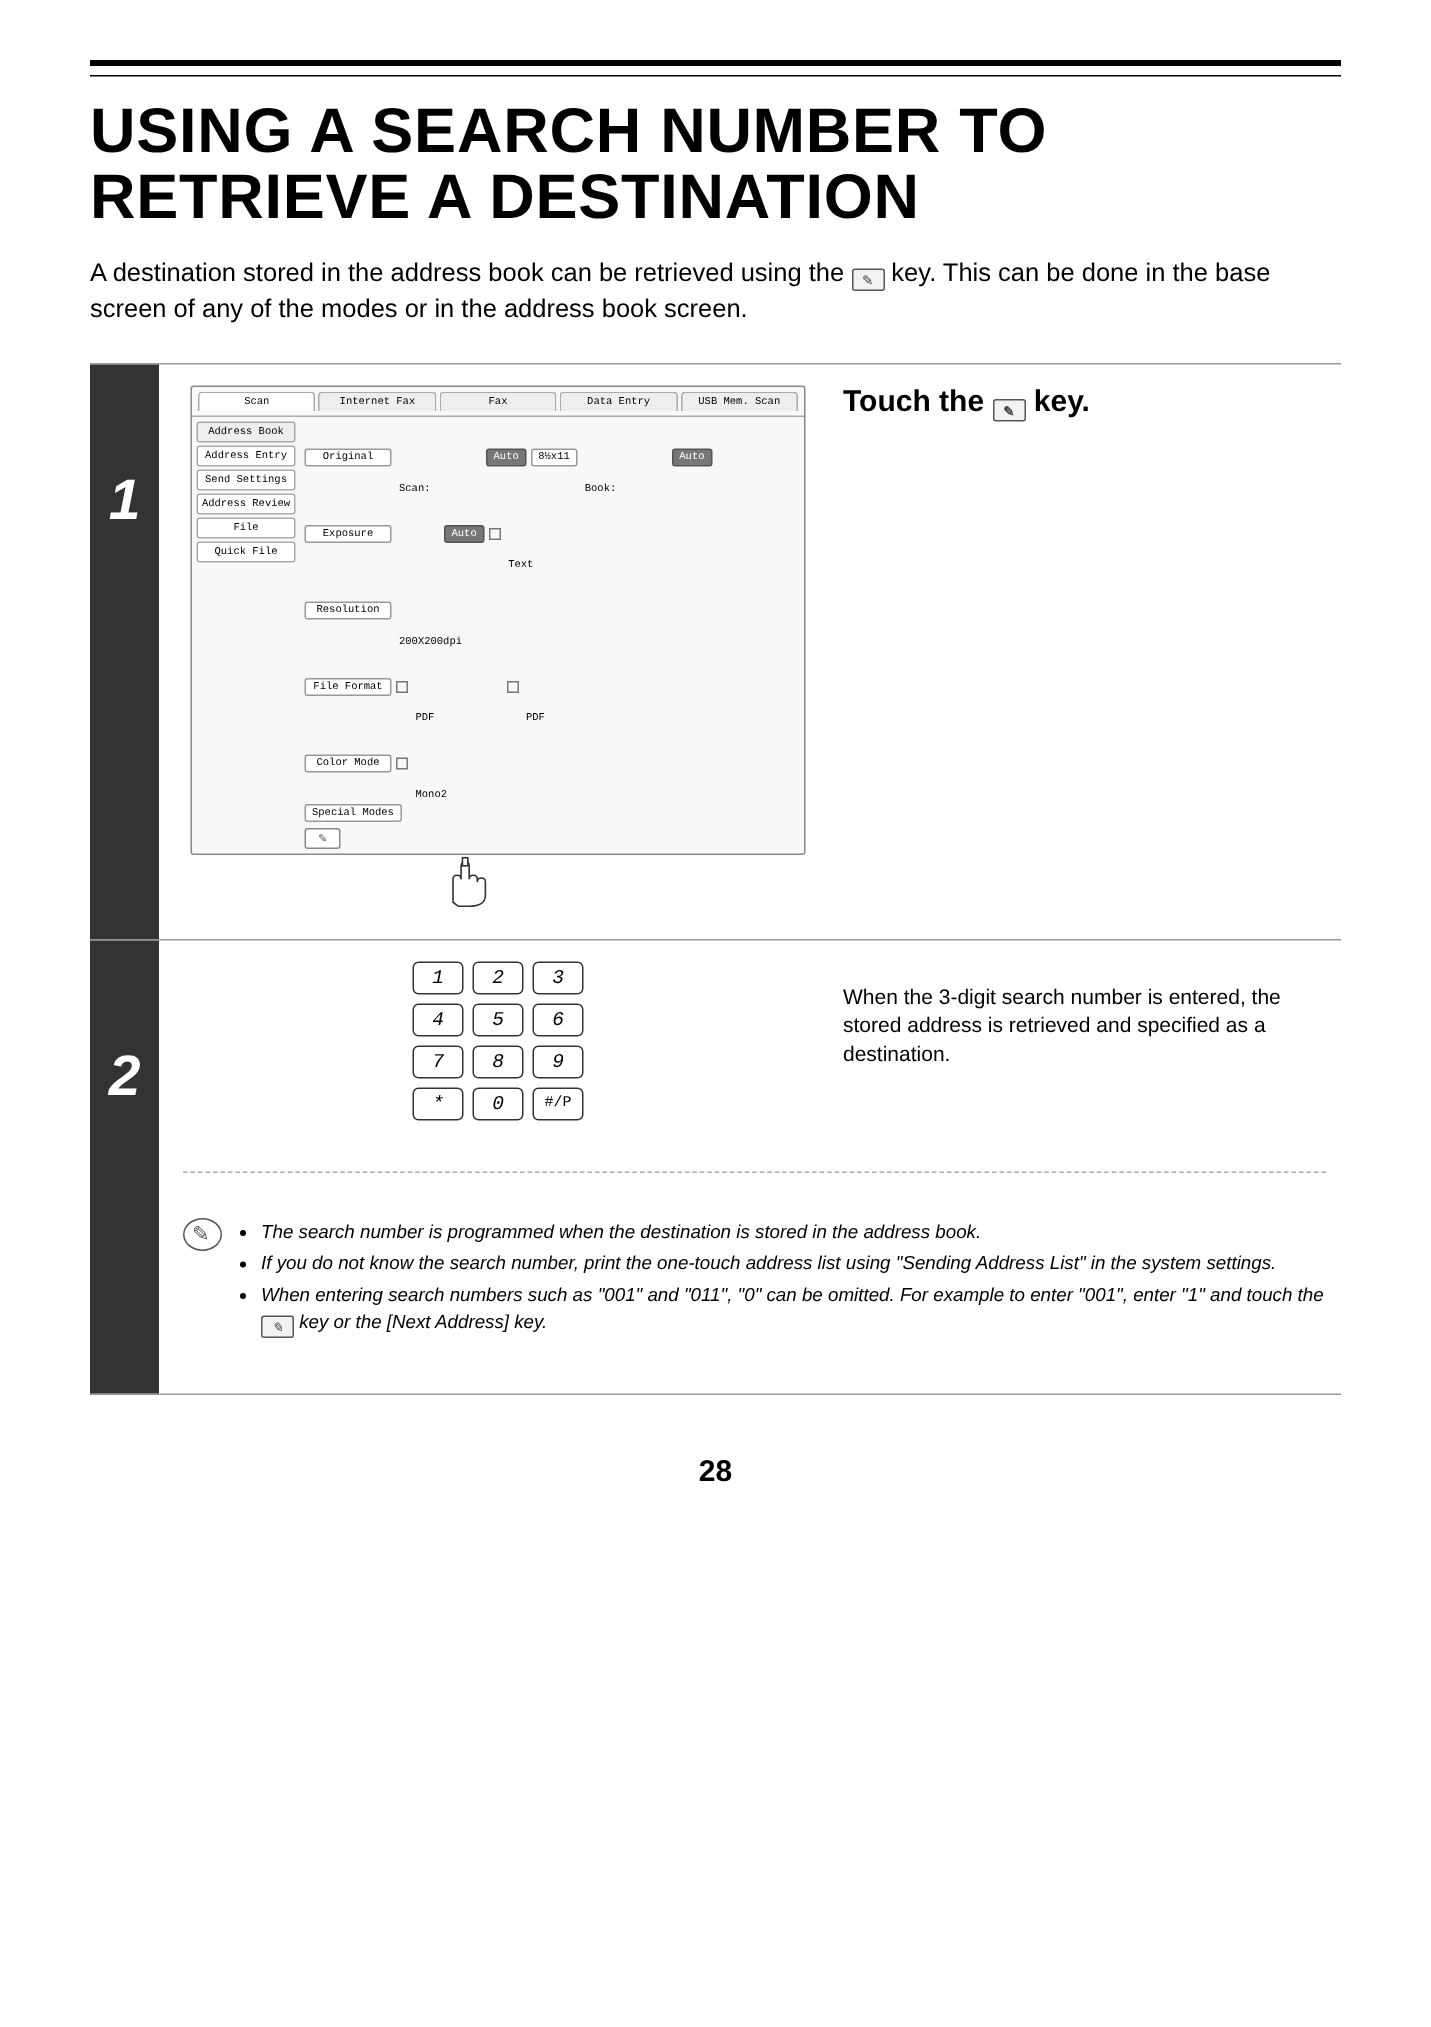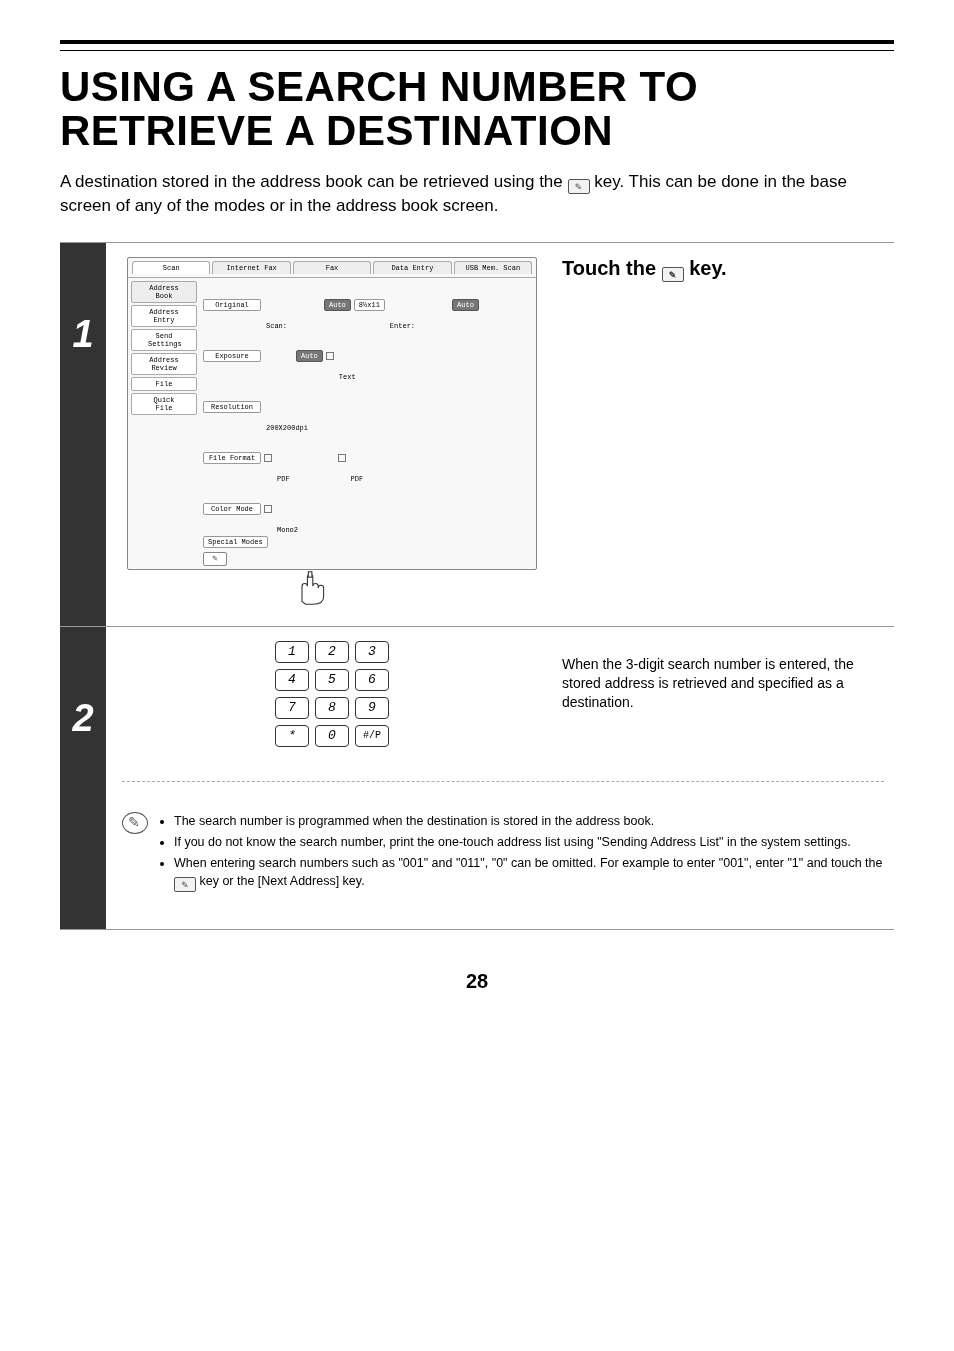--- a/index.html
+++ b/index.html
@@ -135,21 +135,21 @@
     width: 72px;
     padding: 3px;
     display: flex;
     flex-direction: column;
     gap: 2px;
   }
   .ds-sbtn {
     border: 1px solid #aaa;
     border-radius: 2px;
     text-align: center;
-    padding: 2px 16px;
+    padding: 2px 0;
     background: #fff;
   }
   .ds-sbtn.sel {
     background: #eee;
   }
   .ds-main {
     flex: 1;
     padding: 3px;
     display: flex;
     flex-direction: column;
@@ -247,21 +247,21 @@
     transform: scaleX(-1);
   }
   .note-body {
     flex: 1;
     font-size: 12.5px;
     line-height: 1.45;
   }
   .note-body ul {
     margin: 0; padding-left: 14px;
   }
-  .note-body li { margin-bottom: 3px; }
+  .note-body li { margin-bottom: 3px; font-style: italic; }
   .note-body strong { font-weight: bold; }
   .clear-key {
     display:inline-block;
     border:1px solid #666;
     border-radius:3px;
     font-family:"Courier New",monospace;
     font-size:10px;
     padding:0 4px;
     vertical-align:1px;
   }
@@ -319,21 +319,21 @@
                   <div class="ds-sbtn">Address Review</div>
                   <div class="ds-sbtn">File</div>
                   <div class="ds-sbtn">Quick File</div>
                 </div>
                 <div class="ds-main">
                   <div class="ds-row">
                     <span class="ds-btn long">Original</span>
                     <span class="ds-lbl">Scan:</span>
                     <span class="ds-btn dark">Auto</span>
                     <span class="ds-btn">8½x11</span>
-                    <span class="ds-lbl">Enter:</span>
+                    <span class="ds-lbl">Book:</span>
                     <span class="ds-btn dark">Auto</span>
                   </div>
                   <div class="ds-row">
                     <span class="ds-btn long">Exposure</span>
                     <span class="ds-btn dark">Auto</span>
                     <span class="ds-icon"></span>
                     <span class="ds-lbl">Text</span>
                   </div>
                   <div class="ds-row">
                     <span class="ds-btn long">Resolution</span>

